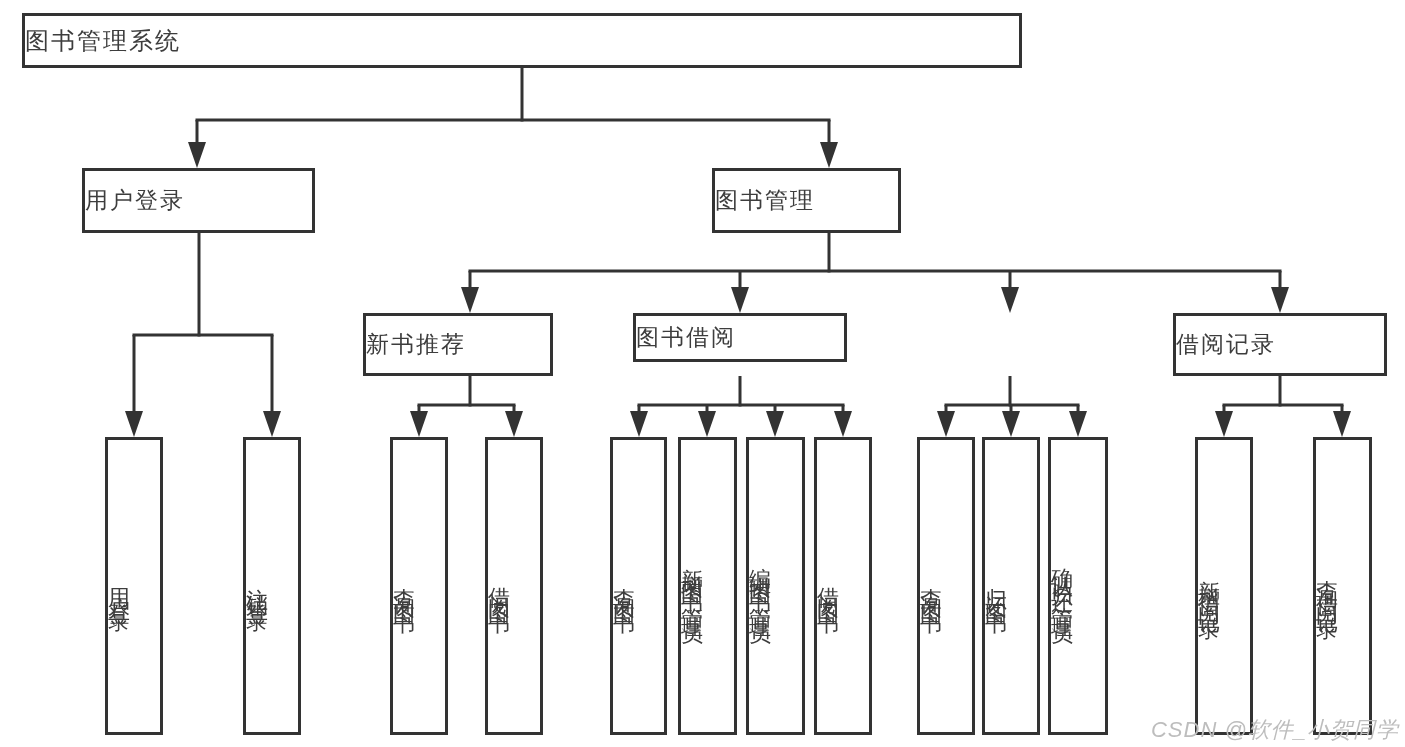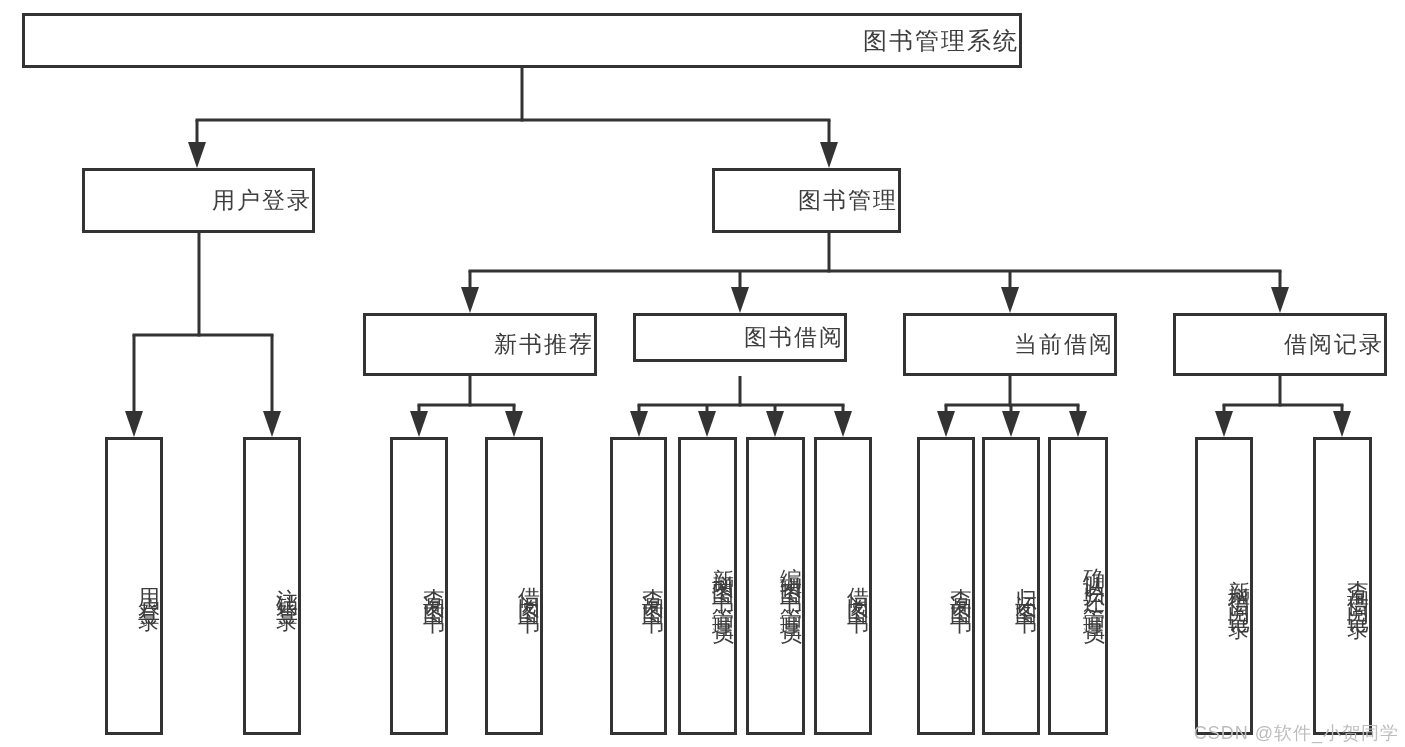--- a/index.html
+++ b/index.html
@@ -32,21 +32,21 @@
   .connectors polygon {
     fill: var(--line);
     stroke: none;
   }
   .box {
     position: absolute;
     background: var(--bg);
     border: 3px solid var(--line);
     display: flex;
     align-items: center;
-    justify-content: flex-end;
+    justify-content: flex-start;
     color: var(--text);
   }
   .box.h .lbl {
     font-size: 23px;
     letter-spacing: 2px;
     white-space: nowrap;
     color: var(--text);
   }
   .box.root .lbl { font-size: 24px; }
   .box.v .lbl {
@@ -54,25 +54,26 @@
     text-orientation: mixed;
     font-size: 22px;
     line-height: 1;
     letter-spacing: 8px;
     color: var(--text);
   }
   .watermark {
     position: absolute;
     right: 6px;
     bottom: 2px;
-    font-size: 18px;
+    font-size: 22px;
     color: var(--watermark);
     letter-spacing: 1px;
     white-space: nowrap;
     z-index: 5;
+    font-style: italic;
   }
 </style>
 </head>
 <body>
 
 <div class="canvas">
 
   <svg class="connectors" viewBox="0 0 1405 747" xmlns="http://www.w3.org/2000/svg">
 
     <g>
@@ -153,29 +154,26 @@
     <span class="lbl">图书管理系统</span>
   </div>
 
   <div class="box h" style="left:82px;top:168px;width:233px;height:65px">
     <span class="lbl">用户登录</span>
   </div>
   <div class="box h" style="left:712px;top:168px;width:189px;height:65px">
     <span class="lbl">图书管理</span>
   </div>
 
-  <div class="box h" style="left:363px;top:313px;width:234px;height:63px">
+  <div class="box h" style="left:363px;top:313px;width:190px;height:63px">
     <span class="lbl">新书推荐</span>
   </div>
   <div class="box h" style="left:633px;top:313px;width:214px;height:49px">
     <span class="lbl">图书借阅</span>
   </div>
-  <div class="box h" style="left:903px;top:313px;width:214px;height:63px">
-    <span class="lbl">当前借阅</span>
-  </div>
   <div class="box h" style="left:1173px;top:313px;width:214px;height:63px">
     <span class="lbl">借阅记录</span>
   </div>
 
   <div class="box v" style="left:105px;top:437px;width:58px;height:298px">
     <span class="lbl">用户登录</span>
   </div>
   <div class="box v" style="left:243px;top:437px;width:58px;height:298px">
     <span class="lbl">注销登录</span>
   </div>

